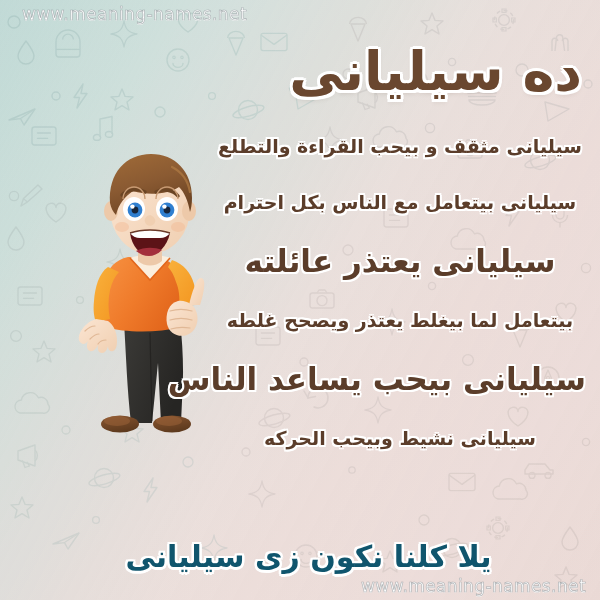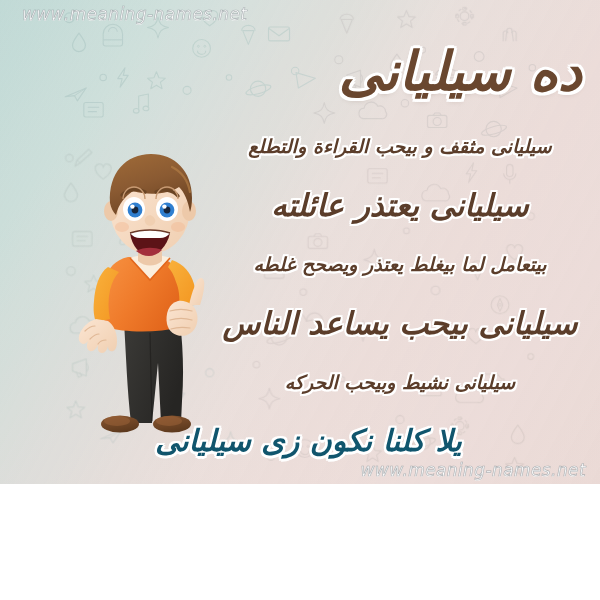--- a/index.html
+++ b/index.html
@@ -3,33 +3,32 @@
 <meta charset="utf-8">
 <style>
   html, body {
     margin: 0;
     padding: 0;
     background: #ffffff;
   }
   #poster {
     position: relative;
     width: 600px;
-    height: 484px;
+    height: 600px;
     overflow: hidden;
     font-family: "DejaVu Sans", "Liberation Sans", sans-serif;
     background:
       linear-gradient(128deg,
         #dcebe8 0%,
         #dfeae6 18%,
         #e5e6e2 34%,
         #ece4e1 50%,
         #efe3e0 66%,
         #f0e4e1 82%,
         #efe2df 100%);
-    font-style: italic;
   }
 
   
   .doodles {
     position: absolute;
     inset: 0;
     opacity: 0.5;
     pointer-events: none;
   }
   .doodles svg { display: block; width: 100%; height: 100%; }
@@ -459,20 +458,21 @@
       <path d="M64,118 c8,-4 18,-4 26,-1 c-4,4 -9,6 -13,6 c-5,0 -9,-2 -13,-5 Z" fill="#a32f3c"></path>
       <path d="M58,100 c12,-4 28,-4 40,0" fill="none" stroke="#6b3a2a" stroke-width="1.4"></path>
 
       <ellipse cx="50" cy="94" rx="7" ry="5" fill="#f2b892" opacity="0.45"></ellipse>
       <ellipse cx="106" cy="94" rx="7" ry="5" fill="#f2b892" opacity="0.45"></ellipse>
     </svg>
   </div>
 
   <div class="lines">
     <div class="line small">سيليانى مثقف و بيحب القراءة والتطلع</div>
+    <div class="line small">سيليانى بيتعامل مع الناس بكل احترام</div>
     <div class="line big">سيليانى يعتذر عائلته</div>
     <div class="line small">بيتعامل لما بيغلط يعتذر ويصحح غلطه</div>
     <div class="line big">سيليانى بيحب يساعد الناس</div>
     <div class="line small">سيليانى نشيط وبيحب الحركه</div>
   </div>
 
   <div class="slogan">يلا كلنا نكون زى سيليانى</div>
 
   <div class="watermark bottom">www.meaning-names.net</div>
 

